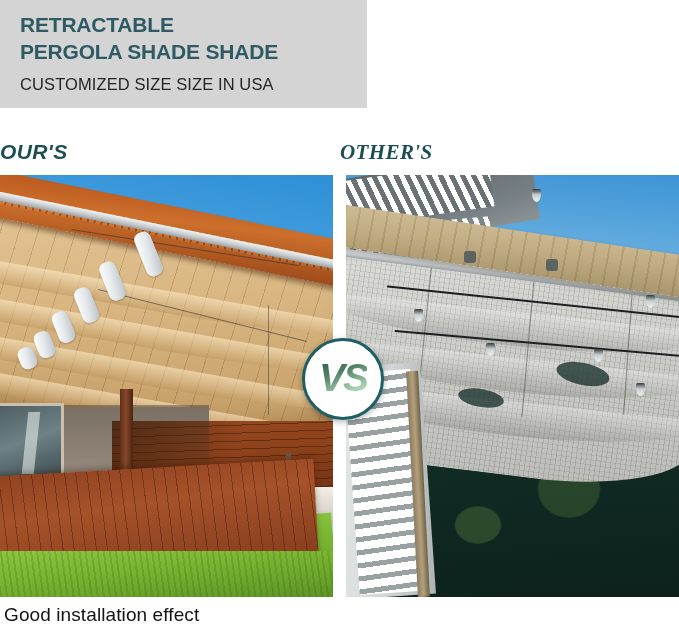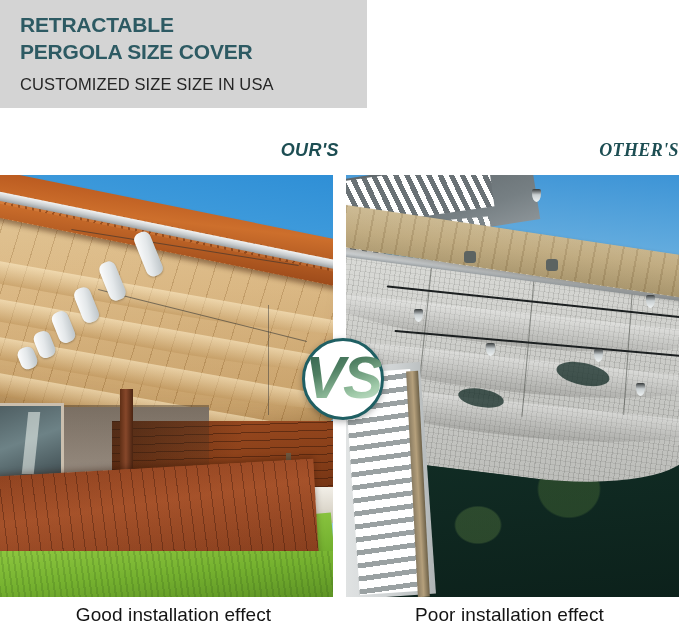--- a/index.html
+++ b/index.html
@@ -49,22 +49,22 @@
     position: absolute;
     left: 0;
     top: 140px;
     width: 679px;
     height: 32px;
   }
   .cmp-label {
     position: absolute;
     top: 0;
     width: 339px;
-    text-align: right;
-    font-size: 18px;
+    text-align: left;
+    font-size: 21px;
     font-weight: bold;
     font-style: italic;
     color: #1d4e53;
     letter-spacing: 0.4px;
   }
   .cmp-label.left  { left: 0px; }
   .cmp-label.right { left: 340px; font-family: Liberation Serif, serif; }
 
   
   .panels {
@@ -413,21 +413,21 @@
     border-radius: 50%;
     background: #ffffff;
     border: 3px solid #1f5f63;
     box-shadow: 0 2px 6px rgba(0,0,0,.30);
     display: flex;
     align-items: center;
     justify-content: center;
     z-index: 20;
   }
   .vs-text {
-    font-size: 60px;
+    font-size: 39px;
     font-weight: bold;
     font-style: italic;
     line-height: 1;
     letter-spacing: -2px;
     background: linear-gradient(160deg, #2e5d4b 0%, #4f7f62 35%, #9fc9a8 70%, #dff0e2 100%);
     -webkit-background-clip: text;
     background-clip: text;
     color: transparent;
     -webkit-text-fill-color: transparent;
     padding-bottom: 3px;
@@ -436,34 +436,33 @@
   
   .caption-row {
     position: absolute;
     left: 0; top: 600px;
     width: 679px; height: 35px;
   }
   .caption {
     position: absolute;
     top: 4px;
     width: 339px;
-    text-align: center;
     font-size: 19px;
     color: #141414;
     letter-spacing: 0.1px;
   }
   .caption.left  { left: 4px; }
   .caption.right { left: 340px; }
 </style>
 </head>
 <body>
 
 <div class="header-band">
   <div class="headline">RETRACTABLE</div>
-  <div class="headline">PERGOLA SIZE COVER</div>
+  <div class="headline">PERGOLA SHADE SHADE</div>
   <div class="subheadline">CUSTOMIZED SIZE SIZE IN USA</div>
 </div>
 
 <div class="label-row">
   <div class="cmp-label left">OUR'S</div>
   <div class="cmp-label right">OTHER'S</div>
 </div>
 
 <div class="panels">
 
@@ -536,14 +535,13 @@
     </div>
   </div>
 </div>
 
 <div class="vs-badge">
   <span class="vs-text">VS</span>
 </div>
 
 <div class="caption-row">
   <div class="caption left">Good installation effect</div>
-  <div class="caption right">Poor installation effect</div>
 </div>
 
 </body></html>

